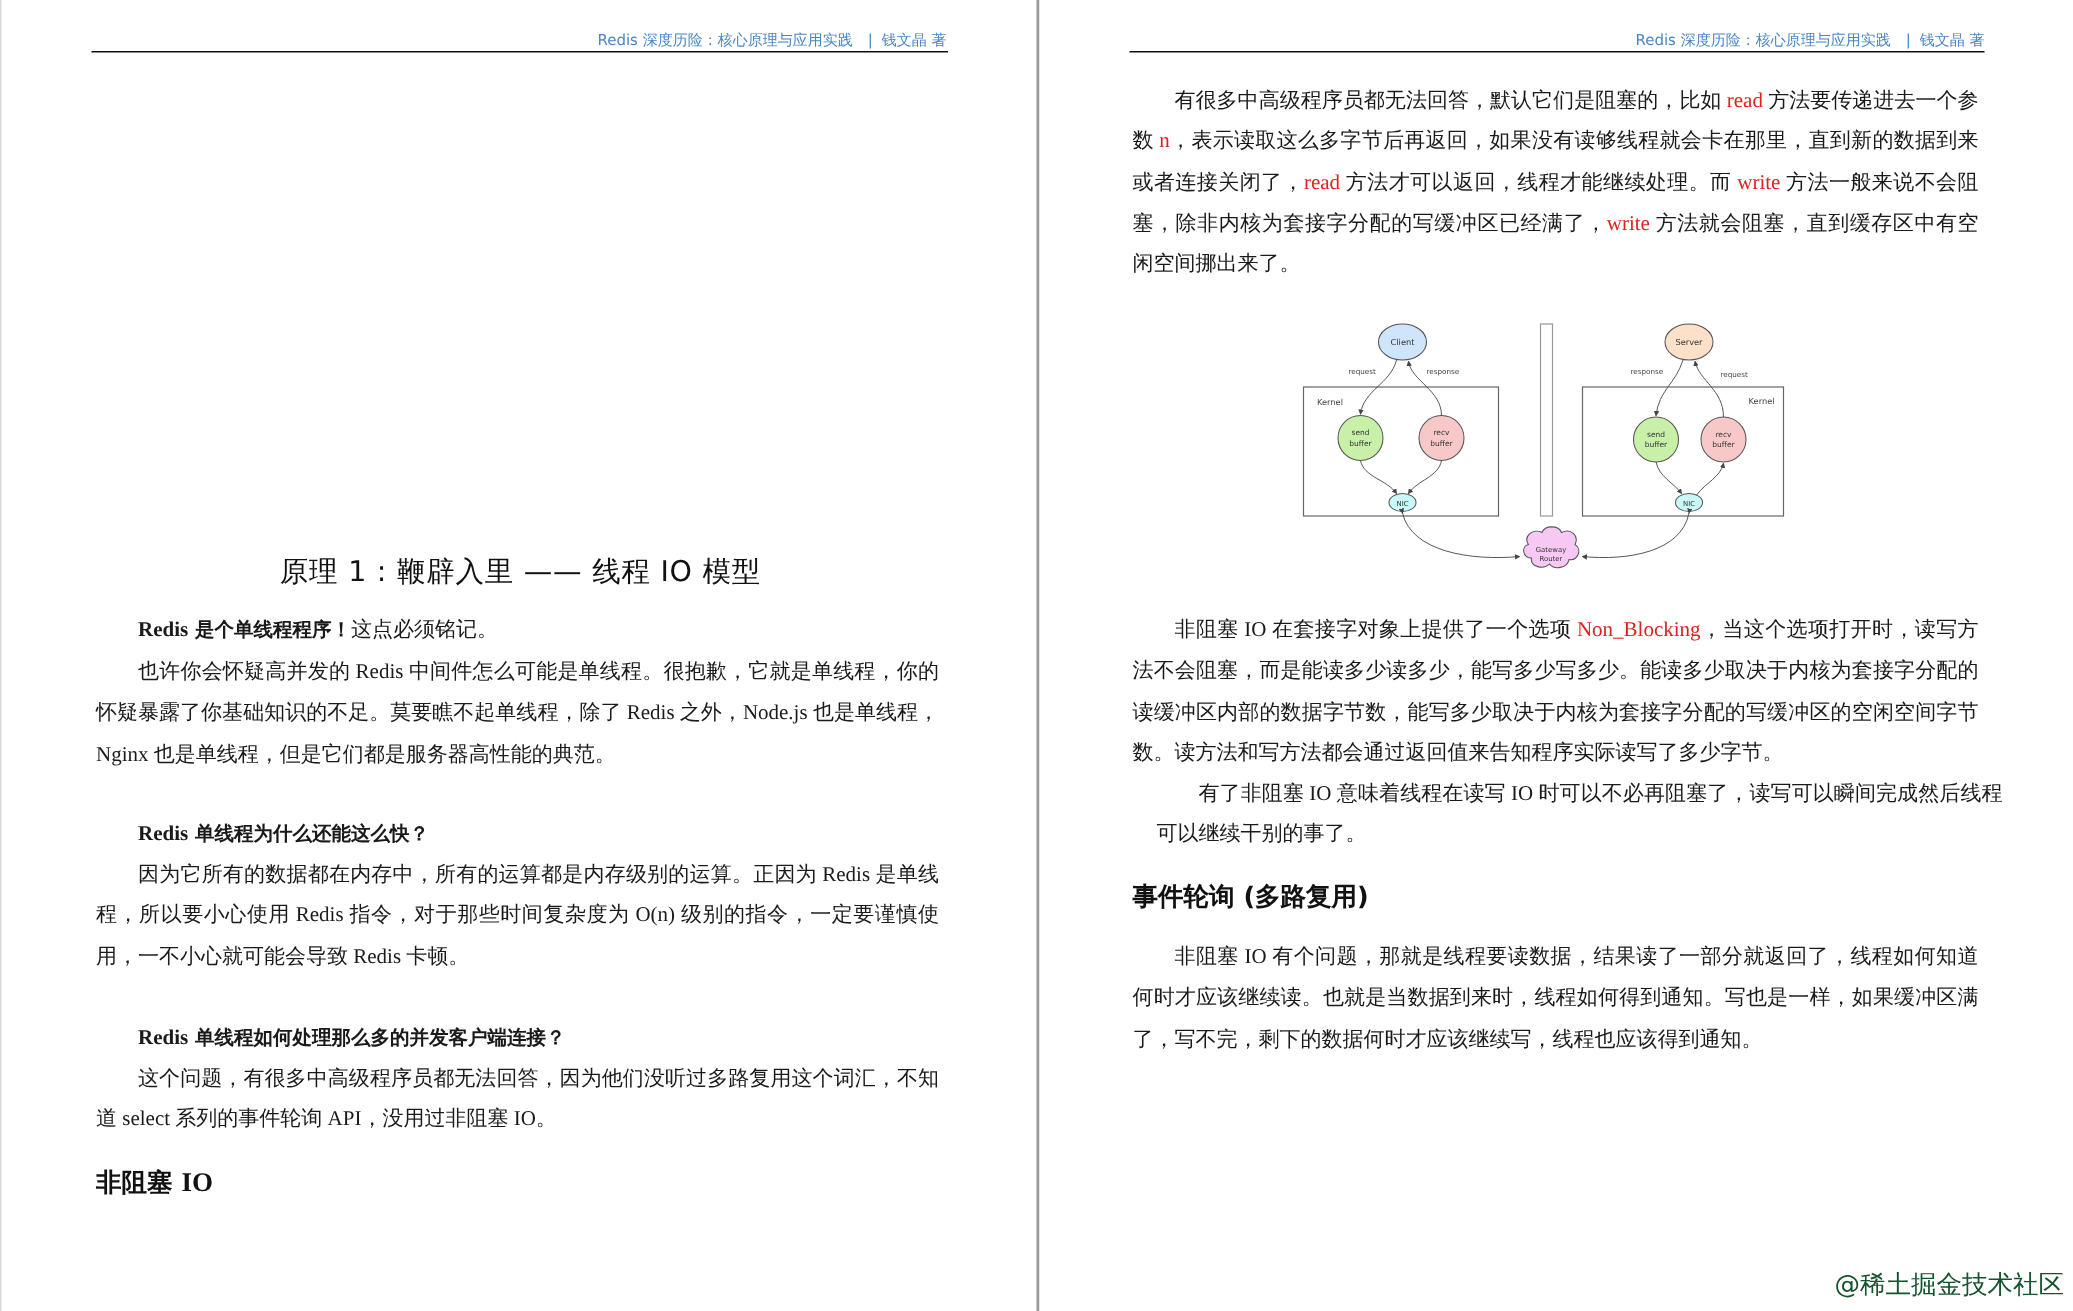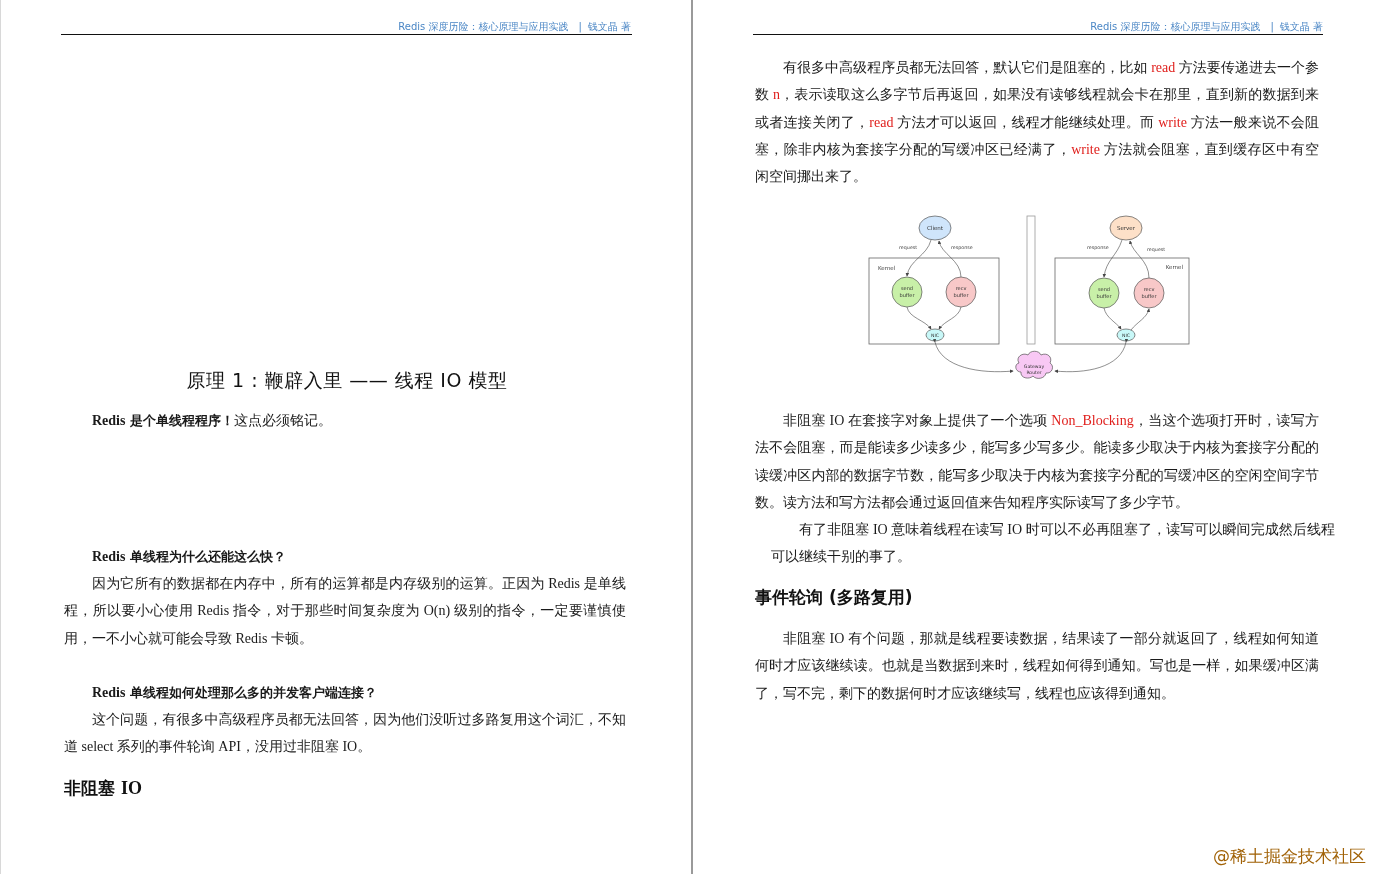--- a/index.html
+++ b/index.html
@@ -39,39 +39,40 @@
   .red { color: #e0201d; }
 
   .section-h {
     position: absolute; font-family: "DejaVu Sans", sans-serif; font-weight: bold; font-size: 17px; color: #111;
   }
   .section-h .latin { font-family: "Liberation Serif", serif; font-size: 18px; }
 
   .diagram { position: absolute; left: 168px; top: 208px; width: 340px; height: 185px; }
 
   .watermark {
-    position: absolute; right: 16px; bottom: 6px;
-    font-family: "DejaVu Sans", sans-serif; font-size: 17px; color: #a16207; white-space: nowrap;
+    position: absolute; right: 6px; bottom: 6px;
+    font-family: "DejaVu Sans", sans-serif; font-size: 17px; color: #14532d; white-space: nowrap;
   }
 </style>
 </head>
 <body>
 
 <div class="page page-left">
   <div class="running-header left-header">
     <span>Redis 深度历险：核心原理与应用实践</span><span class="sep">|</span><span>钱文晶  著</span>
   </div>
   <div class="header-rule left-rule"></div>
 
   <div class="chapter-title">原理 1 : 鞭辟入里 —— 线程 IO 模型</div>
 
   <div class="para indent" style="left:63px; top:407px; width:562px;">
     <span class="bold-q"><span class="latin">Redis</span> <span>是个单线程程序！</span></span><span>这点必须铭记。</span>
   </div>
 
+  <div class="para indent" style="left:63px; top:435px; width:562px;">也许你会怀疑高并发的 Redis 中间件怎么可能是单线程。很抱歉，它就是单线程，你的怀疑暴露了你基础知识的不足。莫要瞧不起单线程，除了 Redis 之外，Node.js 也是单线程，Nginx 也是单线程，但是它们都是服务器高性能的典范。</div>
 
   <div class="para indent" style="left:63px; top:543px;">
     <span class="bold-q"><span class="latin">Redis</span> <span>单线程为什么还能这么快？</span></span>
   </div>
   <div class="para indent" style="left:63px; top:570px; width:562px;">因为它所有的数据都在内存中，所有的运算都是内存级别的运算。正因为 Redis 是单线程，所以要小心使用 Redis 指令，对于那些时间复杂度为 O(n) 级别的指令，一定要谨慎使用，一不小心就可能会导致 Redis 卡顿。</div>
 
   <div class="para indent" style="left:63px; top:679px;">
     <span class="bold-q"><span class="latin">Redis</span> <span>单线程如何处理那么多的并发客户端连接？</span></span>
   </div>
   <div class="para indent" style="left:63px; top:706px; width:562px;">这个问题，有很多中高级程序员都无法回答，因为他们没听过多路复用这个词汇，不知道 select 系列的事件轮询 API，没用过非阻塞 IO。</div>

